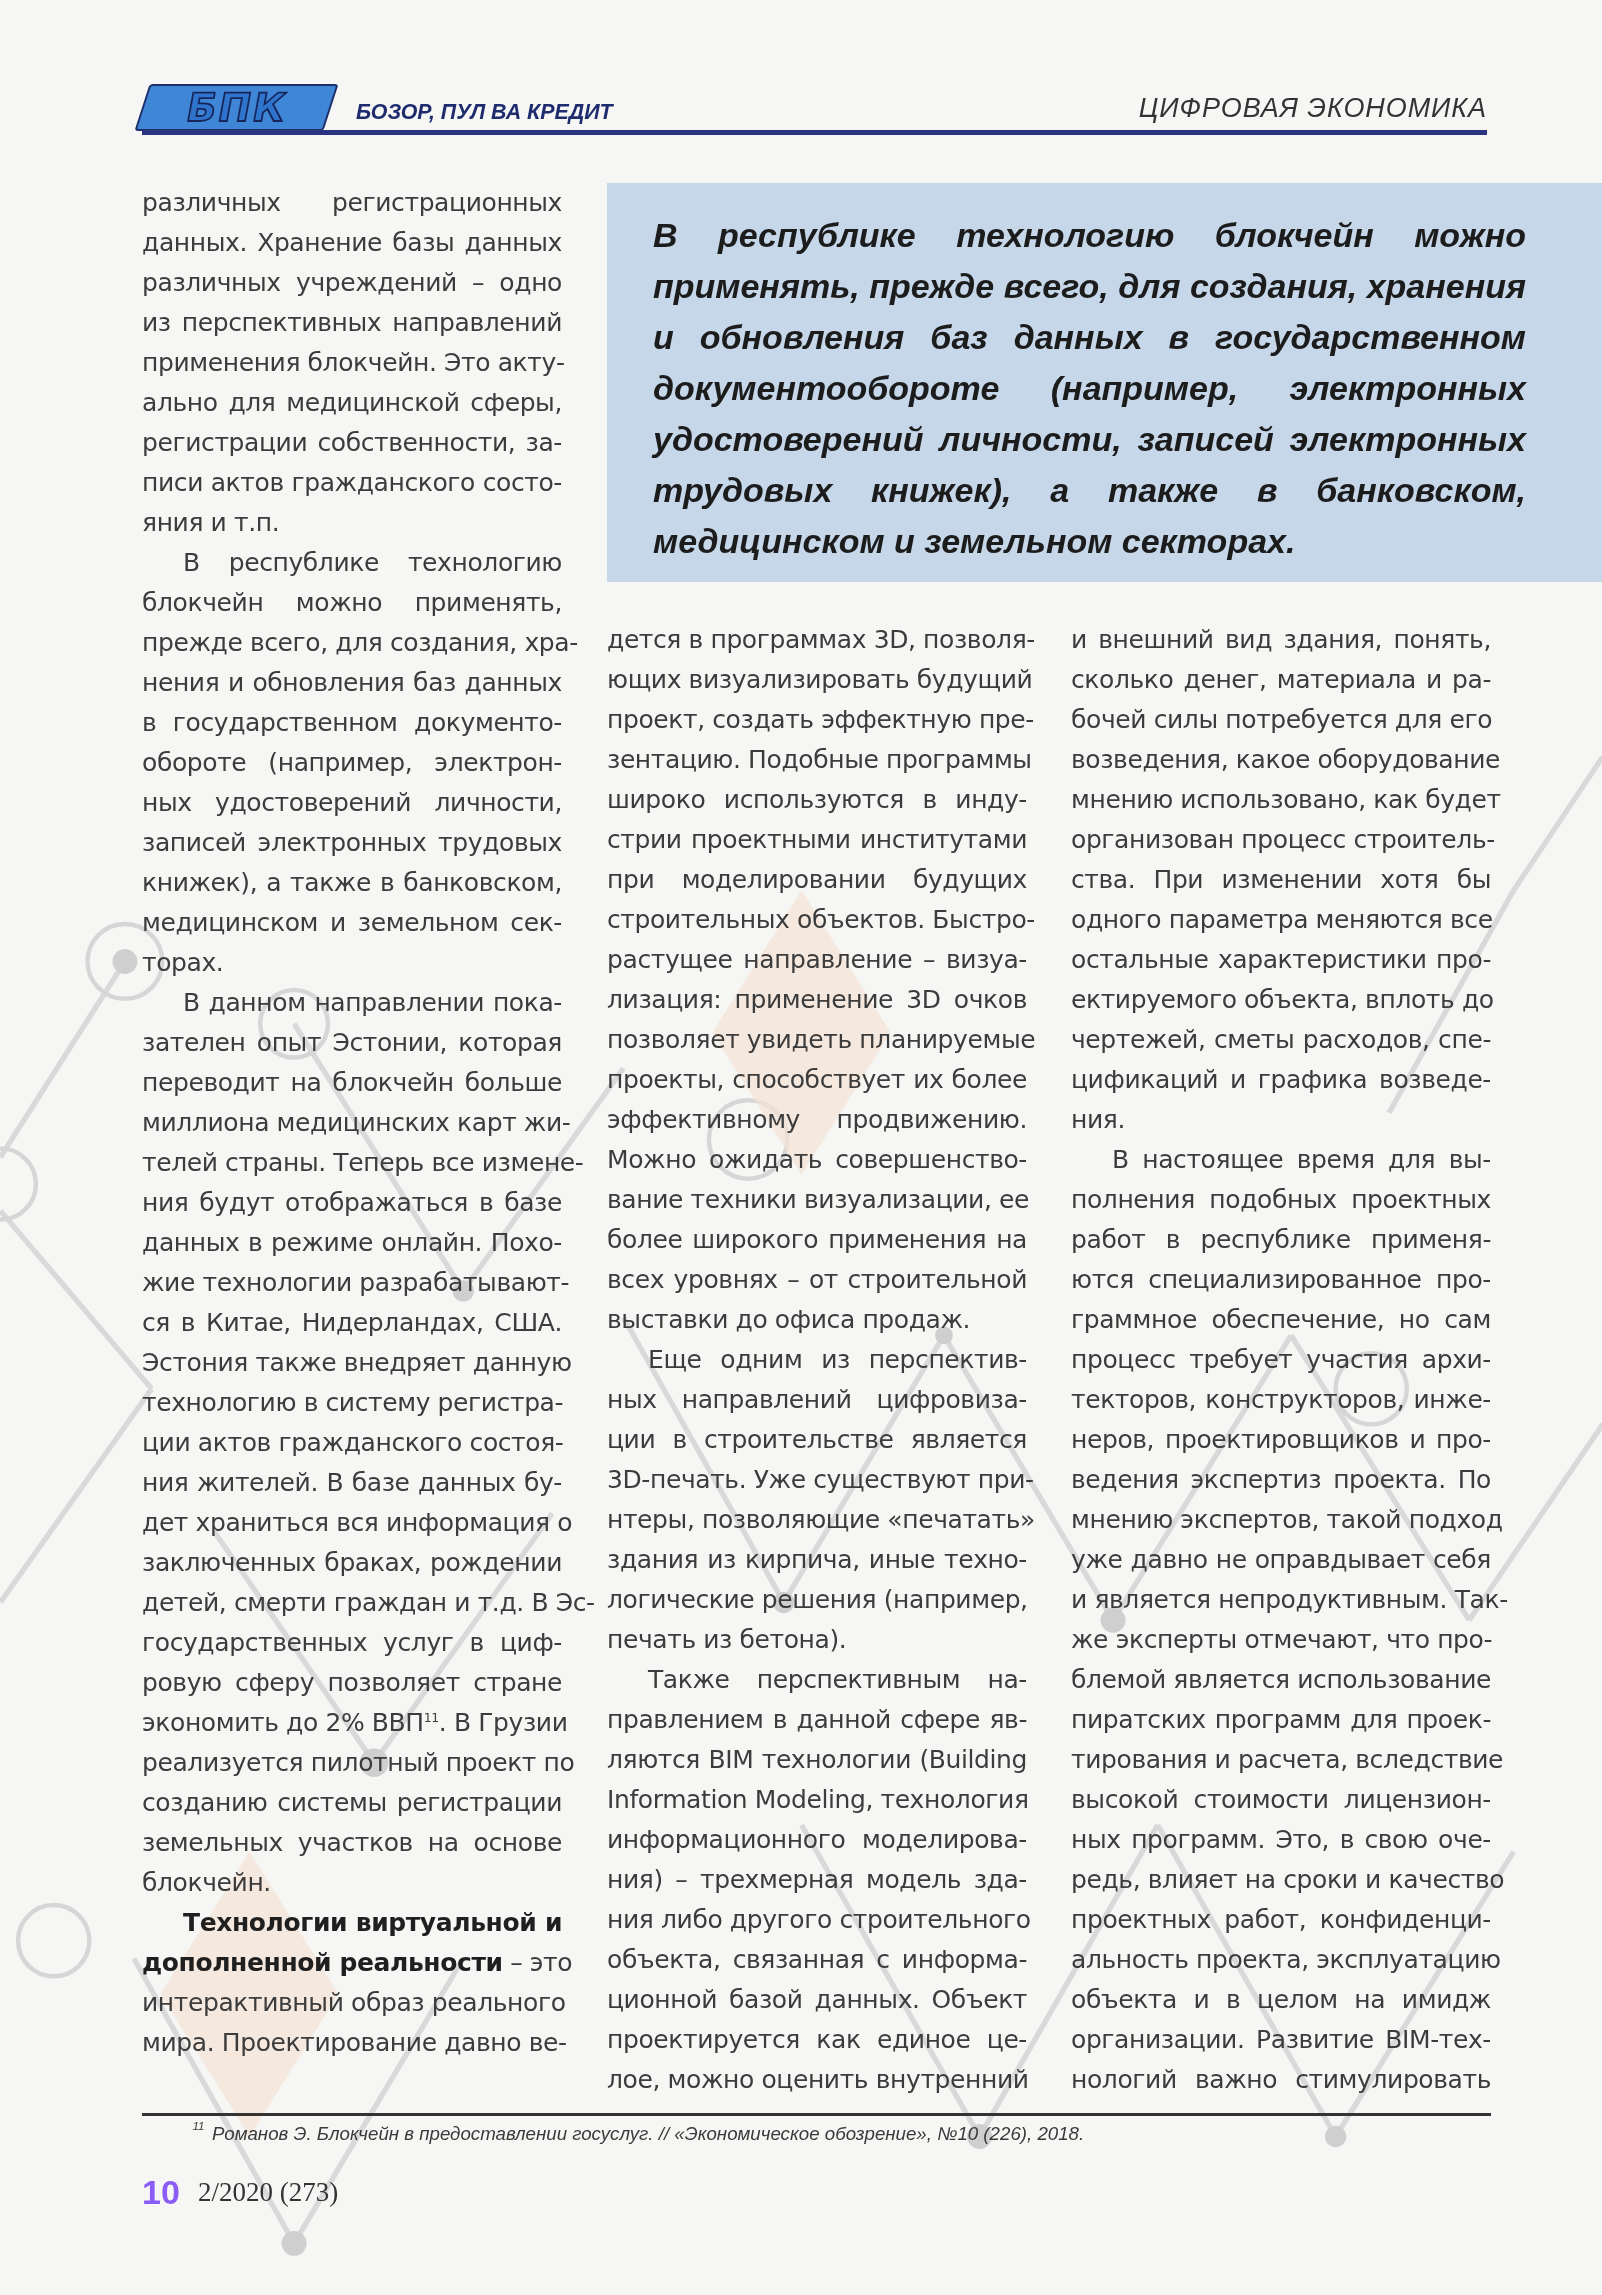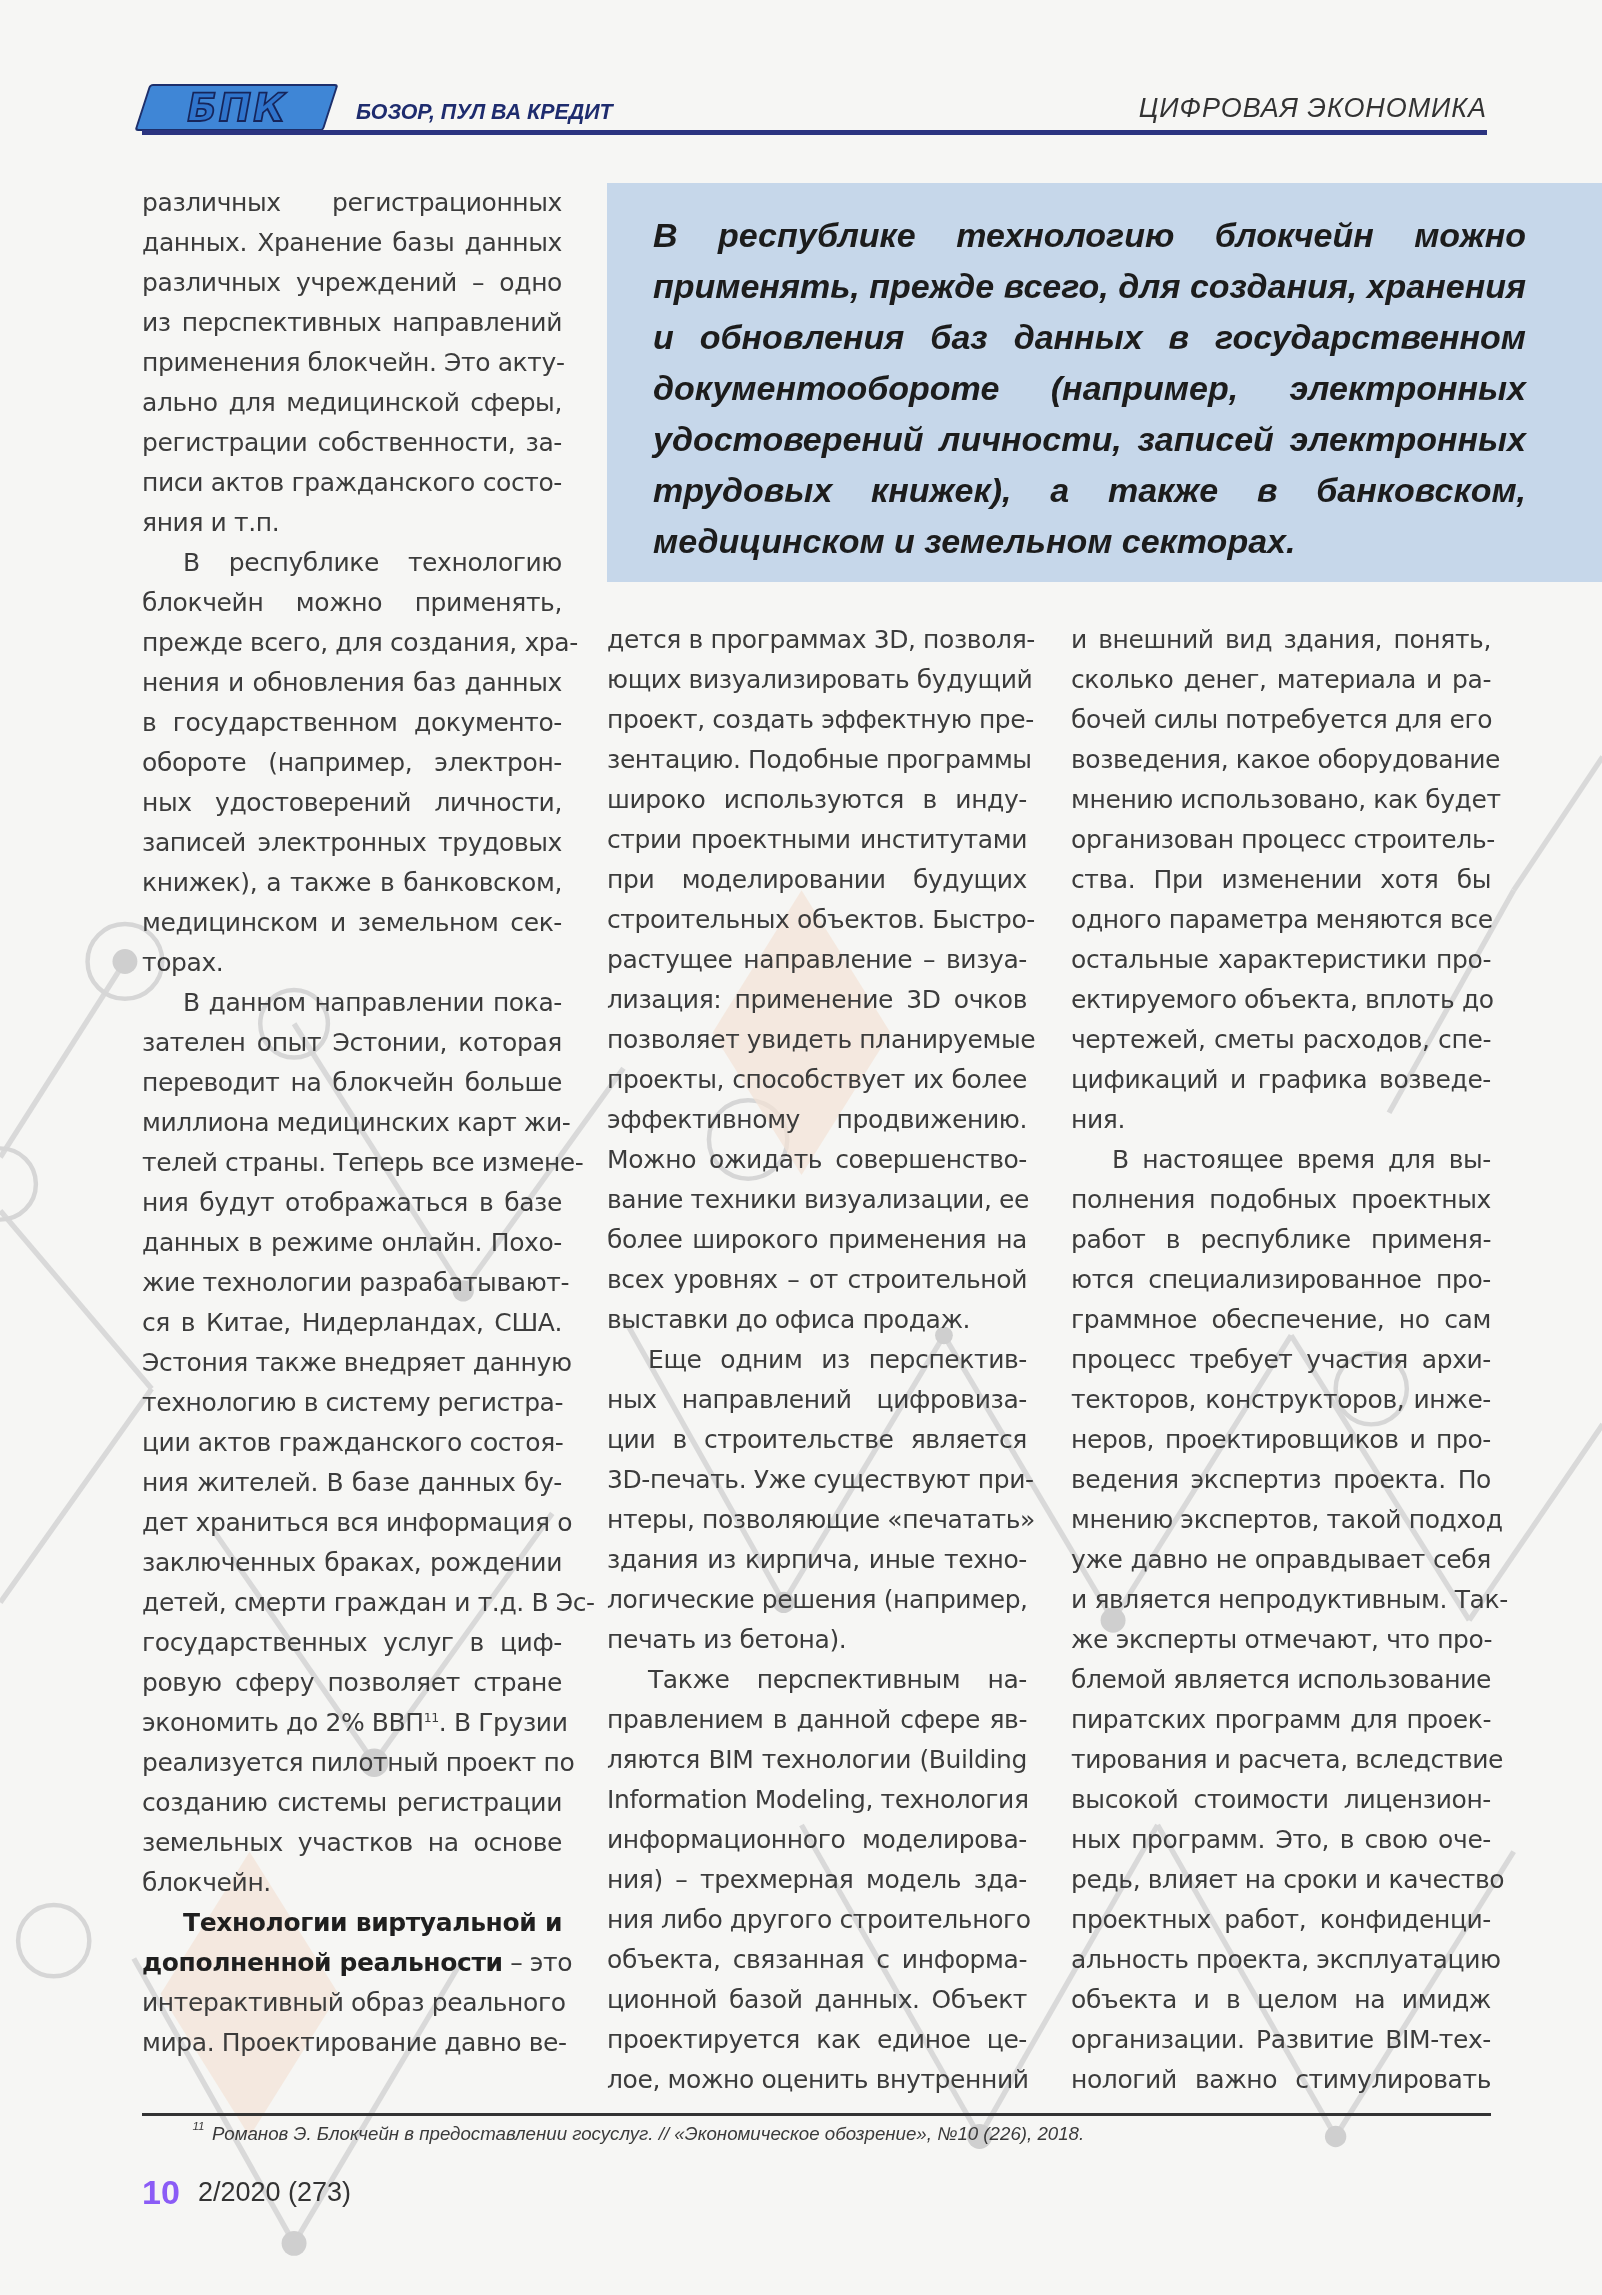--- a/index.html
+++ b/index.html
@@ -65,21 +65,21 @@
     position: absolute; left: 212px; top: 2123px; z-index: 2;
     font-family: "Liberation Sans", sans-serif; font-style: italic; font-size: 18.7px; color: #3a3a3a;
   }
   .footnote sup { font-size: 11.6px; position: absolute; left: -19.6px; top: -3.6px; }
   .page-num {
     position: absolute; left: 142px; top: 2173px; z-index: 2;
     font-family: "Liberation Sans", sans-serif; font-weight: bold; font-size: 34px; color: #8b5cf6;
   }
   .issue {
     position: absolute; left: 198px; top: 2177px; z-index: 2;
-    font-family: Liberation Sans, sans-serif; font-size: 27px; color: #333;
+    font-family: Liberation Serif, serif; font-size: 27px; color: #333;
   }
   sup.ref { font-size: 12.5px; line-height: 0; vertical-align: super; }
 </style>
 </head>
 <body>
 
 <svg class="bg-pattern" viewBox="0 0 1800 2578" xmlns="http://www.w3.org/2000/svg">
   <g stroke="#d9d9d9" stroke-width="6" fill="none">
     <line x1="0" y1="1300" x2="140" y2="1080"></line>
     <line x1="0" y1="1360" x2="170" y2="1560"></line>

